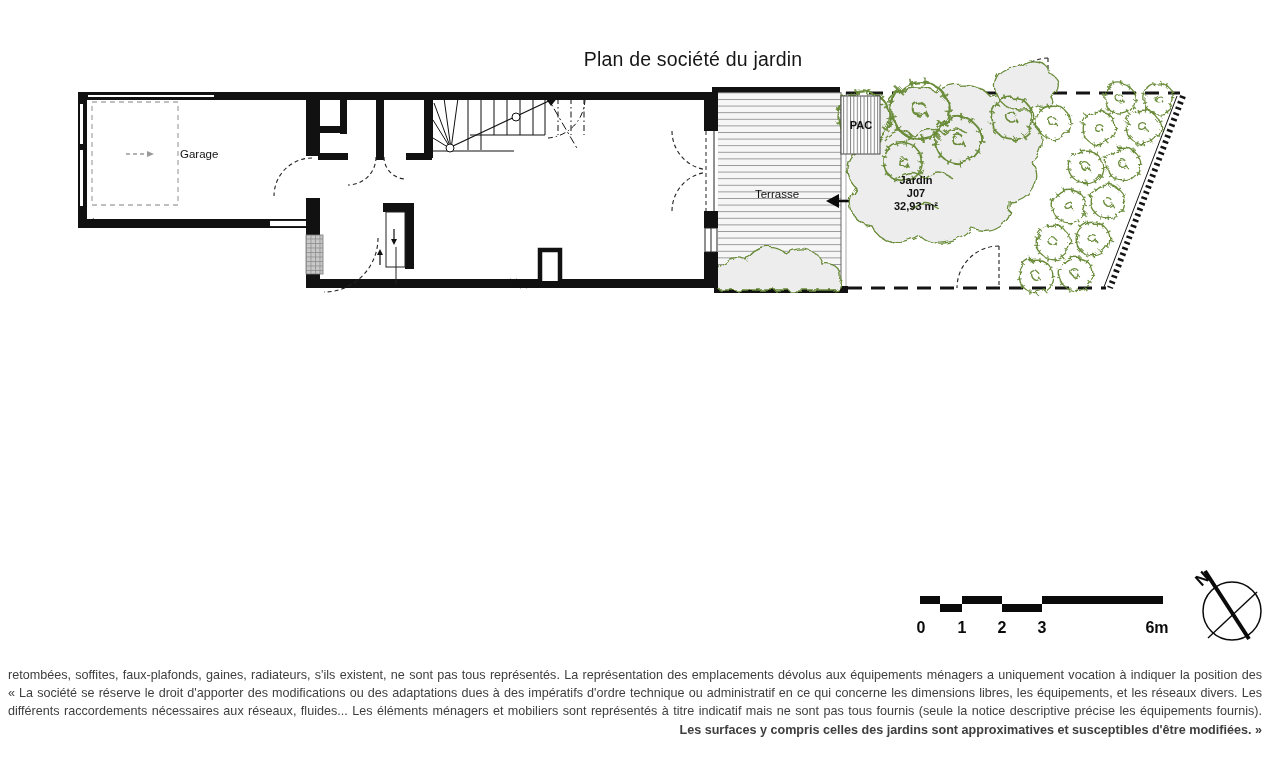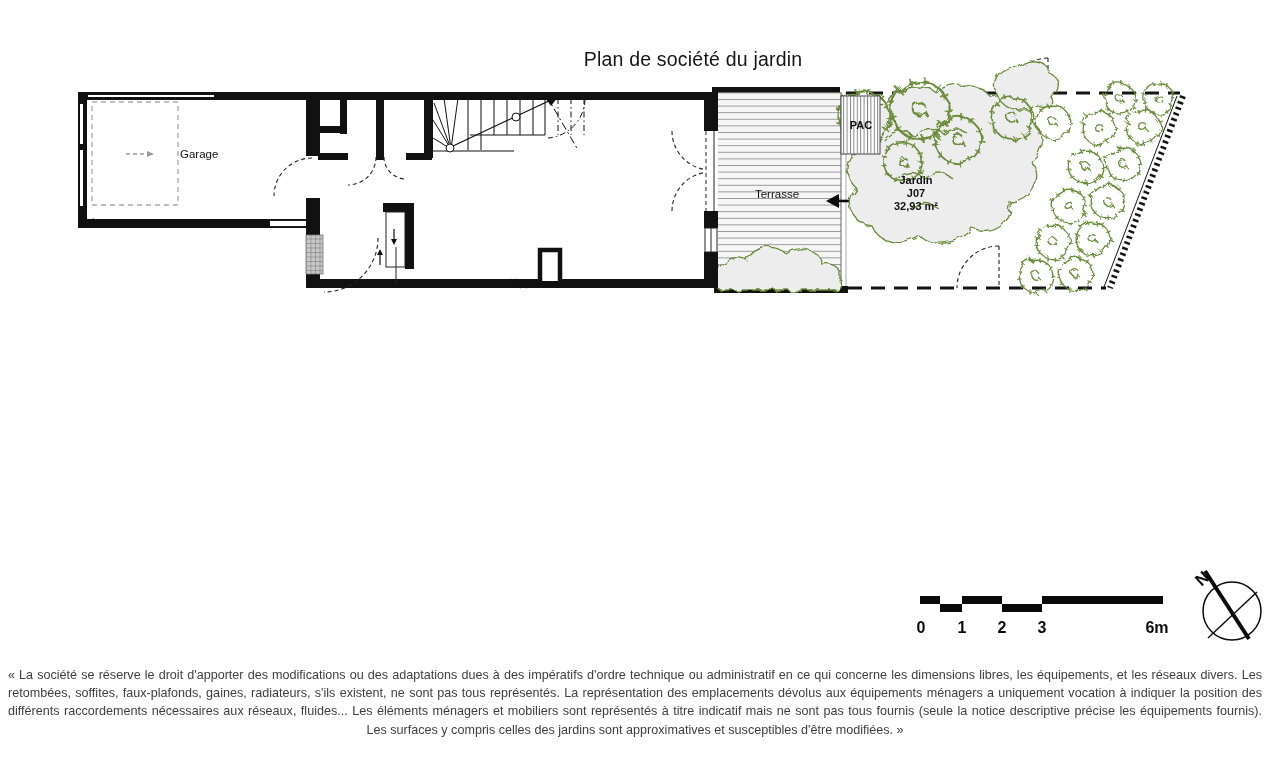--- a/index.html
+++ b/index.html
@@ -9,21 +9,21 @@
               font-size:19.5px;color:#151515;white-space:nowrap;letter-spacing:.2px;}
   #plan-svg{position:absolute;left:0;top:0;}
   svg{font-family:"Liberation Sans","DejaVu Sans",sans-serif;}
   .plan-label{font-size:11.5px;fill:#111;}
   .plan-label-bold{font-size:11px;font-weight:bold;fill:#111;}
   .scale-num{font-size:16px;font-weight:bold;fill:#0a0a0a;}
   .north-n{font-size:17px;font-weight:bold;fill:#0a0a0a;}
   #disclaimer{position:absolute;left:8px;top:666px;width:1254px;
               font-size:12.6px;line-height:18.2px;color:#3e3e3e;}
   .disc-just{text-align:justify;text-align-last:justify;}
-  .disc-last{text-align:center;}
+  .disc-last{text-align:right;font-weight:bold;}
 </style>
 </head>
 <body>
 
 <div id="stage">
 
   <div id="plan-title">Plan de société du jardin</div>
 
   <svg id="plan-svg" width="1278" height="780" viewBox="0 0 1278 780">
     <defs>
@@ -237,19 +237,19 @@
 
     <g>
       <circle cx="1232" cy="611" r="29" fill="none" stroke="#0a0a0a" stroke-width="1.5"></circle>
       <line x1="1208" y1="638" x2="1257" y2="592" stroke="#0a0a0a" stroke-width="1.4"></line>
       <line x1="1205" y1="571" x2="1249" y2="639" stroke="#0a0a0a" stroke-width="4"></line>
       <text class="north-n" text-anchor="middle" transform="translate(1206,583) rotate(-42)">N</text>
     </g>
   </svg>
 
   <div id="disclaimer">
+    <div class="disc-just">retombées, soffites, faux-plafonds, gaines, radiateurs, s'ils existent, ne sont pas tous représentés. La représentation des emplacements dévolus aux équipements ménagers a uniquement vocation à indiquer la position des</div>
     <div class="disc-just">« La société se réserve le droit d'apporter des modifications ou des adaptations dues à des impératifs d'ordre technique ou administratif en ce qui concerne les dimensions libres, les équipements, et les réseaux divers. Les</div>
-    <div class="disc-just">retombées, soffites, faux-plafonds, gaines, radiateurs, s'ils existent, ne sont pas tous représentés. La représentation des emplacements dévolus aux équipements ménagers a uniquement vocation à indiquer la position des</div>
     <div class="disc-just">différents raccordements nécessaires aux réseaux, fluides... Les éléments ménagers et mobiliers sont représentés à titre indicatif mais ne sont pas tous fournis (seule la notice descriptive précise les équipements fournis).</div>
     <div class="disc-last">Les surfaces y compris celles des jardins sont approximatives et susceptibles d'être modifiées. »</div>
   </div>
 
 </div>
 
 </body></html>

